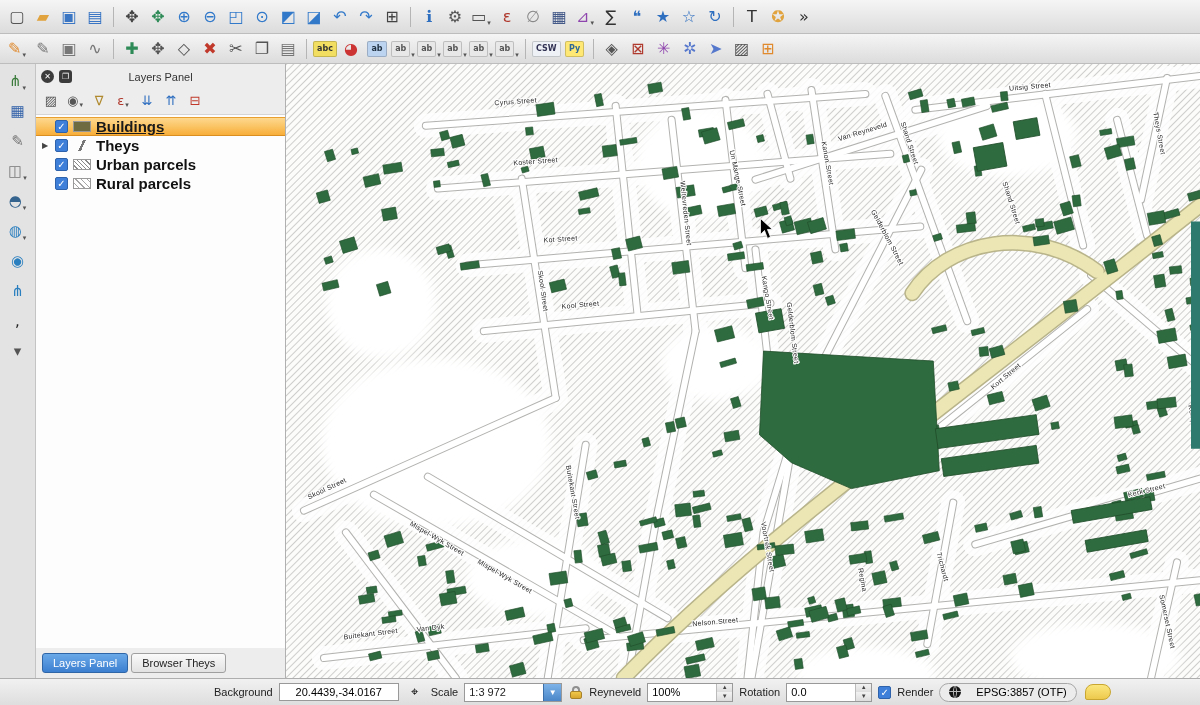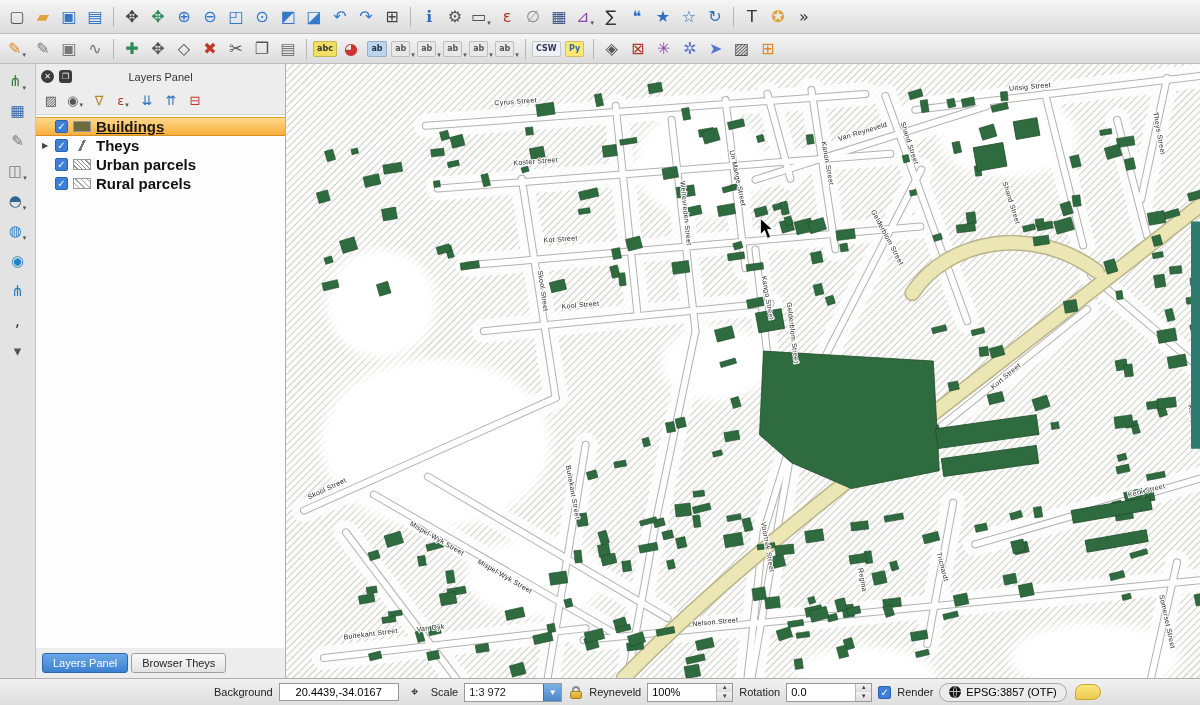--- a/index.html
+++ b/index.html
@@ -65,21 +65,21 @@
   .combo-text{flex:1;padding:0 4px;font-size:11px;white-space:nowrap;}
   .combo-btn{width:17px;height:100%;background:linear-gradient(#7db3e8,#4a86c8);color:#fff;font-size:8px;display:flex;align-items:center;justify-content:center;border-left:1px solid #3c6ea8;}
   .lock{display:flex;flex-direction:column;align-items:center;width:15px;cursor:default;}
   .lock-shackle{width:8px;height:5px;border:2px solid #8f8f8f;border-bottom:none;border-radius:5px 5px 0 0;box-sizing:border-box;}
   .lock-body{width:12px;height:8px;background:linear-gradient(#f0c84a,#d7a62e);border:1px solid #a8822a;border-radius:2px;box-sizing:border-box;}
   .sb-spin{display:flex;height:19px;border:1px solid #999;background:#fff;box-sizing:border-box;}
   .spin-input{width:60px;border:none;font-size:11px;padding:0 4px;font-family:"Liberation Sans",sans-serif;}
   .spin-btns{display:flex;flex-direction:column;width:15px;border-left:1px solid #bbb;}
   .spin-btn{flex:1;font-size:6px;line-height:7px;text-align:center;background:linear-gradient(#f2f2f2,#ddd);border:none;padding:0;color:#444;}
   .sb-check{width:13px;height:13px;background:#3d7fd9;border:1px solid #2e62ab;border-radius:2px;color:#fff;font-size:10px;line-height:12px;text-align:center;flex:none;box-sizing:border-box;}
-  .crs-btn{display:flex;align-items:center;gap:5px;background:#ececec;border:1px solid #a8a8a8;border-radius:10px;padding:1px 9px;font-size:11px;font-family:"Liberation Sans",sans-serif;height:19px;box-sizing:border-box;white-space:nowrap;}
+  .crs-btn{display:flex;align-items:center;gap:15px;background:#ececec;border:1px solid #a8a8a8;border-radius:10px;padding:1px 9px;font-size:11px;font-family:"Liberation Sans",sans-serif;height:19px;box-sizing:border-box;white-space:nowrap;}
   .globe{width:12px;height:12px;border-radius:50%;background:#151515;position:relative;flex:none;}
   .globe::before{content:"";position:absolute;left:4px;top:0;width:4px;height:12px;border-radius:50%;border:1px solid #bbb;box-sizing:border-box;}
   .globe::after{content:"";position:absolute;left:0;top:5px;width:12px;height:1px;background:#bbb;}
   .msg-btn{width:26px;height:16px;background:linear-gradient(#fbe77e,#edc94d);border:1px solid #c9a62f;border-radius:8px 8px 8px 2px;margin-left:2px;}
 </style>
 </head>
 <body>
 
 <div class="app">
 

